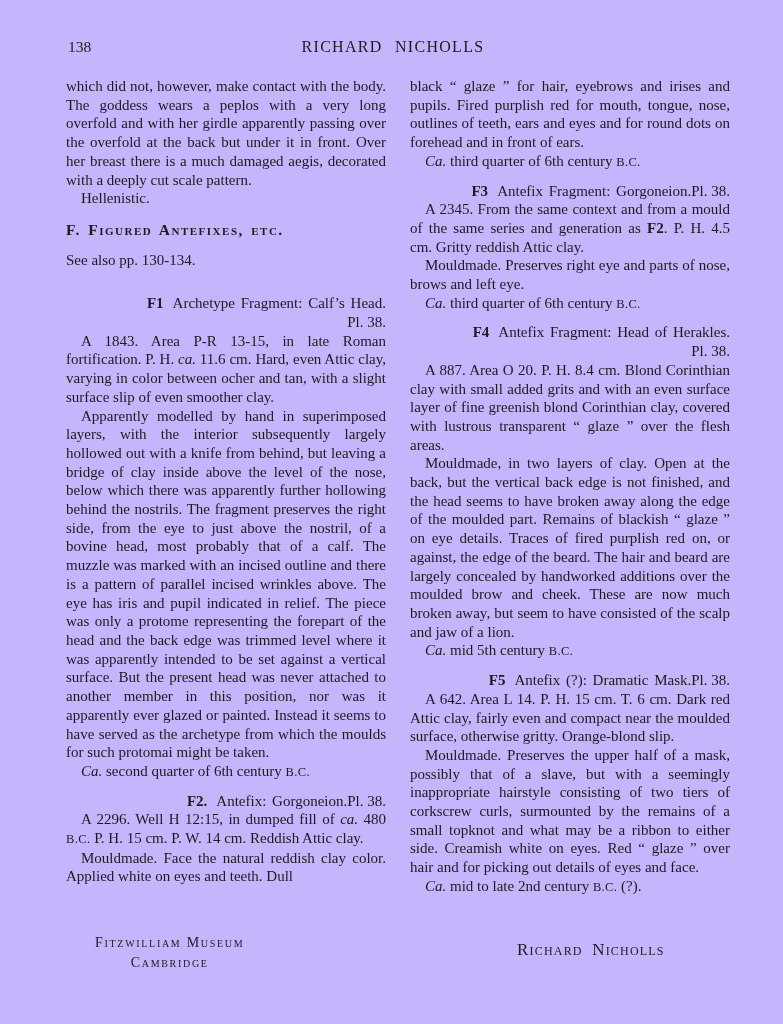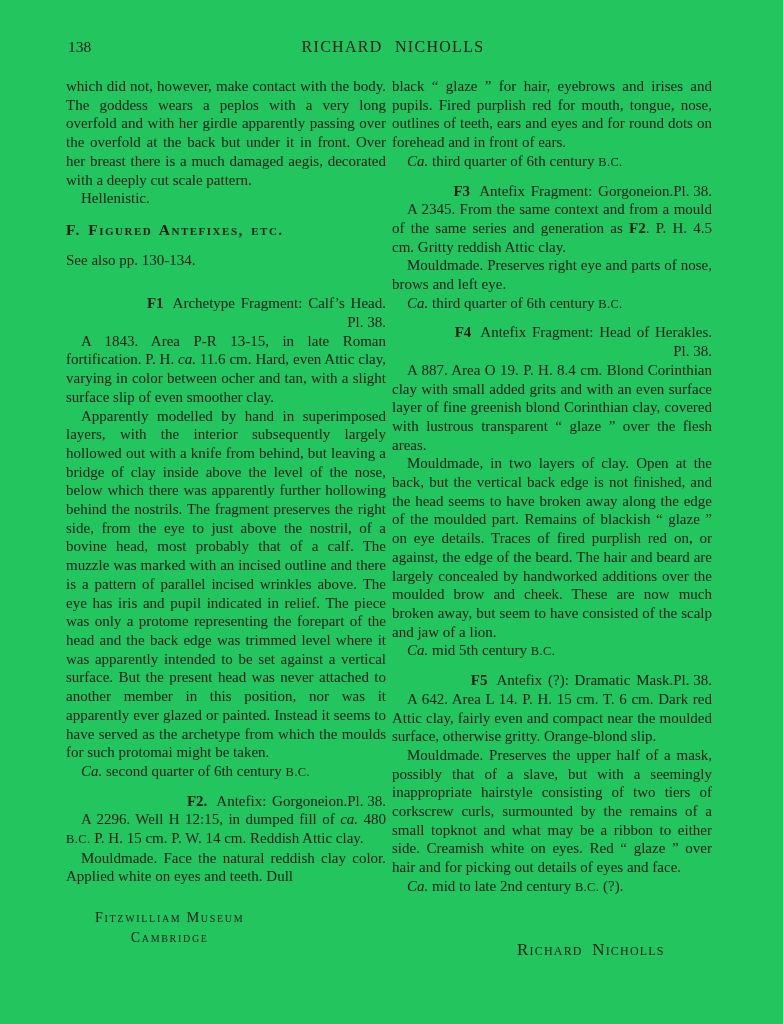--- a/index.html
+++ b/index.html
@@ -1,49 +1,49 @@
 <!DOCTYPE html>
 <html><head>
 <meta charset="utf-8">
 <style>
   html,body{margin:0;padding:0;}
   .page{
     position:relative;
     width:783px;height:1024px;
-    background:#22c55e;
+    background:#c4b5fd;
     overflow:hidden;
     font-family:"Liberation Serif","DejaVu Serif",serif;
     color:#1c1c1c;
   }
   
   .header{position:absolute;top:38px;left:66px;width:654px;height:22px;}
   .page-number{position:absolute;left:2px;top:0;font-size:15.5px;}
   .running-title{display:block;text-align:center;font-size:16px;letter-spacing:1.3px;word-spacing:7px;}
   
-  .columns{position:absolute;top:77px;left:66px;display:flex;gap:6px;}
+  .columns{position:absolute;top:77px;left:66px;display:flex;gap:24px;}
   .column{width:320px;font-size:15px;line-height:18.7px;text-align:justify;}
   .para{margin:0;}
   .para.indent{text-indent:15px;}
   .section-heading{
     font-weight:bold;font-variant:small-caps;
     font-size:15.5px;letter-spacing:1.5px;word-spacing:2px;
     margin:13px 0 11px;text-align:left;
   }
   [data-name="see-also-note"]{margin-bottom:25px;}
   .entry-heading{margin-top:10px;}
   .eh-row{display:flex;justify-content:flex-end;align-items:baseline;}
   .entry-label{font-weight:bold;margin-right:9px;}
   .entry-title{word-spacing:2px;}
   .entry-plate{white-space:nowrap;}
   .plate-line{text-align:right;}
   .bc{font-size:0.83em;letter-spacing:0.4px;}
   i{}
   
   .footer-left{
-    position:absolute;left:95px;top:908px;
+    position:absolute;left:95px;top:933px;
     text-align:center;font-variant:small-caps;
     font-size:14px;letter-spacing:1.7px;line-height:19.5px;
   }
   .footer-right{
     position:absolute;left:517px;top:940px;
     font-variant:small-caps;font-size:17px;
     letter-spacing:1.2px;word-spacing:4px;
   }
 </style>
 </head>
@@ -91,21 +91,21 @@
         </div>
         <p class="para indent" data-name="entry-f3-description">A 2345. From the same context and from a mould of the same series and generation as <b>F2</b>. P. H. 4.5 cm. Gritty reddish Attic clay.</p>
         <p class="para indent" data-name="entry-f3-description-2">Mouldmade. Preserves right eye and parts of nose, brows and left eye.</p>
         <p class="para indent date-line" data-name="date-line-f3"><i>Ca.</i> third quarter of 6th century <span class="bc">B.C.</span></p>
         <div class="entry-heading" data-name="entry-heading-f4">
           <div class="eh-row" data-name="entry-heading-row">
             <span class="eh-left" data-name="entry-heading-text"><span class="entry-label" data-name="entry-number">F4</span><span class="entry-title" data-name="entry-title">Antefix Fragment: Head of Herakles.</span></span>
           </div>
           <div class="plate-line" data-name="plate-line"><span class="entry-plate" data-name="plate-reference">Pl. 38.</span></div>
         </div>
-        <p class="para indent" data-name="entry-f4-description">A 887. Area O 19. P. H. 8.4 cm. Blond Corinthian clay with small added grits and with an even surface layer of fine greenish blond Corinthian clay, covered with lustrous transparent “ glaze ” over the flesh areas.</p>
+        <p class="para indent" data-name="entry-f4-description">A 887. Area O 20. P. H. 8.4 cm. Blond Corinthian clay with small added grits and with an even surface layer of fine greenish blond Corinthian clay, covered with lustrous transparent “ glaze ” over the flesh areas.</p>
         <p class="para indent" data-name="entry-f4-description-2">Mouldmade, in two layers of clay. Open at the back, but the vertical back edge is not finished, and the head seems to have broken away along the edge of the moulded part. Remains of blackish “ glaze ” on eye details. Traces of fired purplish red on, or against, the edge of the beard. The hair and beard are largely concealed by handworked additions over the moulded brow and cheek. These are now much broken away, but seem to have consisted of the scalp and jaw of a lion.</p>
         <p class="para indent date-line" data-name="date-line-f4"><i>Ca.</i> mid 5th century <span class="bc">B.C.</span></p>
         <div class="entry-heading" data-name="entry-heading-f5">
           <div class="eh-row" data-name="entry-heading-row">
             <span class="eh-left" data-name="entry-heading-text"><span class="entry-label" data-name="entry-number">F5</span><span class="entry-title" data-name="entry-title">Antefix (?): Dramatic Mask.</span></span>
             <span class="entry-plate" data-name="plate-reference">Pl. 38.</span>
           </div>
         </div>
         <p class="para indent" data-name="entry-f5-description">A 642. Area L 14. P. H. 15 cm. T. 6 cm. Dark red Attic clay, fairly even and compact near the moulded surface, otherwise gritty. Orange-blond slip.</p>
         <p class="para indent" data-name="entry-f5-description-2">Mouldmade. Preserves the upper half of a mask, possibly that of a slave, but with a seemingly inappropriate hairstyle consisting of two tiers of corkscrew curls, surmounted by the remains of a small topknot and what may be a ribbon to either side. Creamish white on eyes. Red “ glaze ” over hair and for picking out details of eyes and face.</p>

